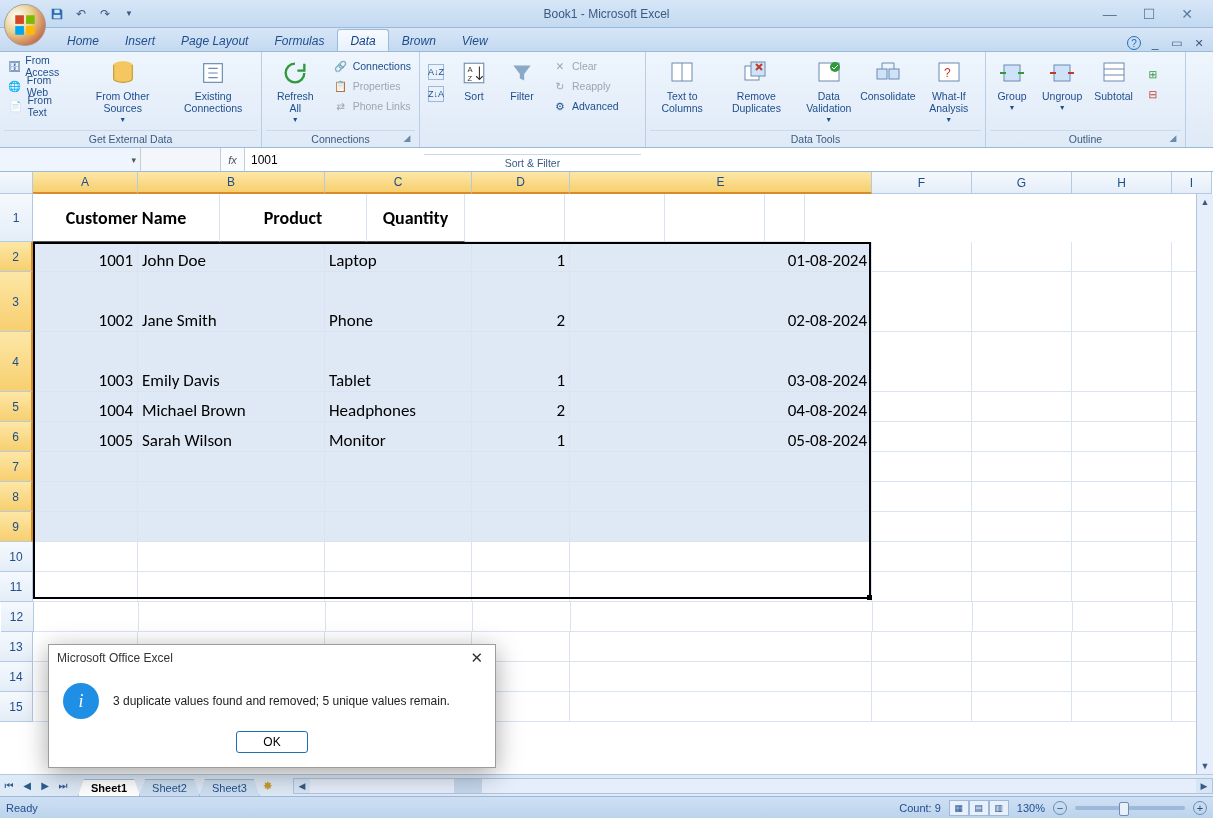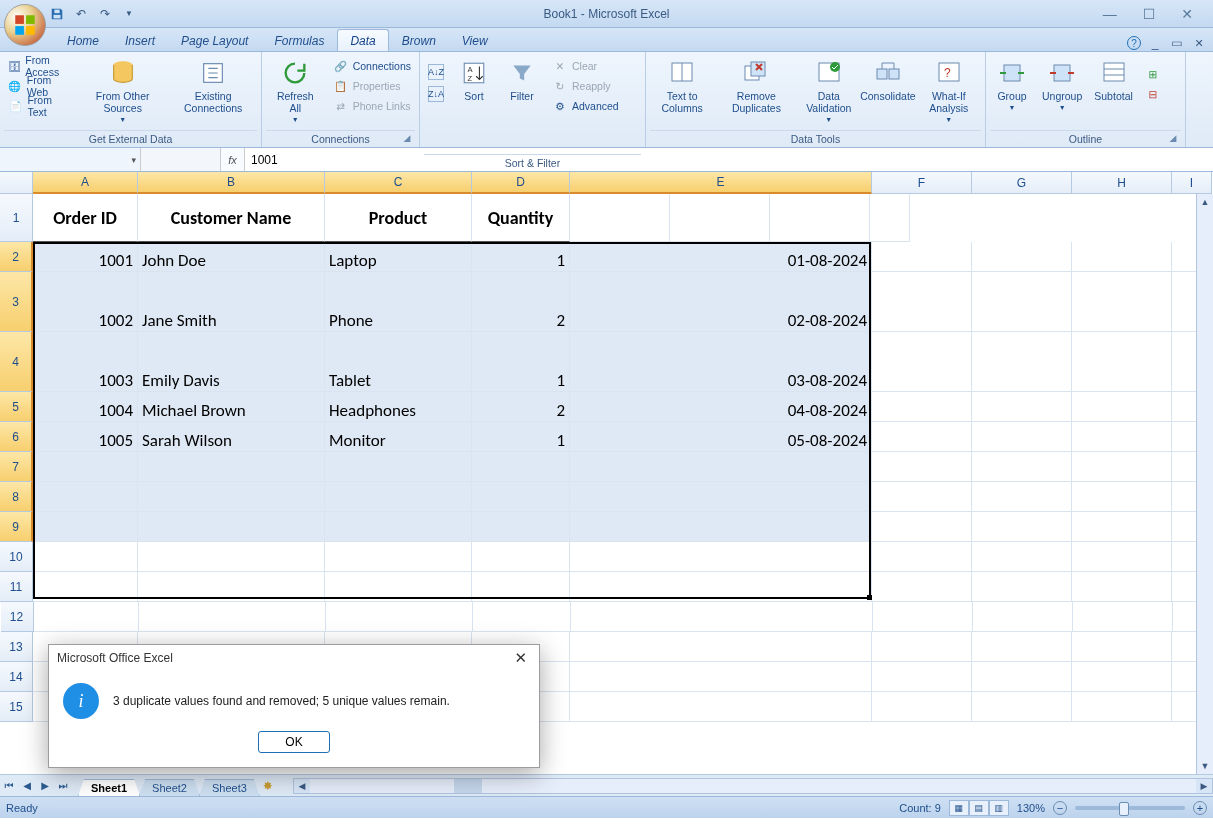--- a/index.html
+++ b/index.html
@@ -59,21 +59,21 @@
 .cell{border-right:1px solid #d9e4f0;border-bottom:1px solid #d9e4f0;padding:0 4px;display:flex;align-items:flex-end;font-size:17px;font-family:Calibri,sans-serif;color:#000;overflow:hidden;white-space:nowrap;}
 .cell.header{font-weight:bold;justify-content:center;align-items:center;font-size:18px;}
 .cell.num{justify-content:flex-end;}
 .cell.sel{background:#dfe9f5;}
 .data-border-b{border-bottom:1px solid #555 !important;}
 .data-border-r{border-right:1px solid #555 !important;}
 .sel-rect{position:absolute;border:2px solid #000;pointer-events:none;background:transparent;}
 .sel-rect::after{content:"";position:absolute;right:-3px;bottom:-3px;width:5px;height:5px;background:#000;}
 
 
-.dialog-backdrop{position:absolute;left:48px;top:472px;width:492px;border:1px solid #9c9c9c;background:#fff;box-shadow:0 6px 24px rgba(0,0,0,0.35);z-index:20;}
+.dialog-backdrop{position:absolute;left:48px;top:472px;width:448px;border:1px solid #9c9c9c;background:#fff;box-shadow:0 6px 24px rgba(0,0,0,0.35);z-index:20;}
 .dialog-title{height:26px;display:flex;align-items:center;padding:0 8px;font-size:12px;color:#333;}
 .dialog-close{margin-left:auto;font-size:15px;cursor:pointer;color:#333;padding:0 4px;}
 .dialog-body{display:flex;align-items:center;gap:14px;padding:12px 14px 6px;}
 .info-icon{width:36px;height:36px;border-radius:50%;background:#1f8fe6;color:#fff;display:flex;align-items:center;justify-content:center;font-size:18px;font-family:Georgia,serif;font-style:italic;}
 .dialog-msg{font-size:12px;color:#222;}
 .dialog-actions{text-align:center;padding:6px 0 14px;}
 .dialog-ok{width:72px;height:22px;border:1px solid #1f6fb5;background:#fff;border-radius:3px;cursor:pointer;font-size:12px;}
 
 
 .sheet-bar{height:22px;background:#dfeaf7;display:flex;align-items:center;border-top:1px solid #b4cae2;font-size:11px;}
@@ -387,21 +387,20 @@
       <div class="col-h sel" style="width: 302px;">E</div>
       <div class="col-h" style="width: 100px;">F</div>
       <div class="col-h" style="width: 100px;">G</div>
       <div class="col-h" style="width: 100px;">H</div>
       <div class="col-h" style="width: 40px;">I</div>
     </div>
   <div class="grid-body">
     <div class="grid-rows" id="grid-rows">
         <div class="row" style="height: 48px;">
           <div class="row-h">1</div>
-          <div class="cell header data-border-b" style="width: 105px;">Order ID</div>
           <div class="cell header data-border-b" style="width: 187px;">Customer Name</div>
           <div class="cell header data-border-b" style="width: 147px;">Product</div>
           <div class="cell header data-border-b" style="width: 98px;">Quantity</div>
           <div class="cell" style="width: 100px;"></div>
           <div class="cell" style="width: 100px;"></div>
           <div class="cell" style="width: 100px;"></div>
           <div class="cell" style="width: 40px;"></div>
         </div>
         <div class="row" style="height: 30px;">
           <div class="row-h sel">2</div>

